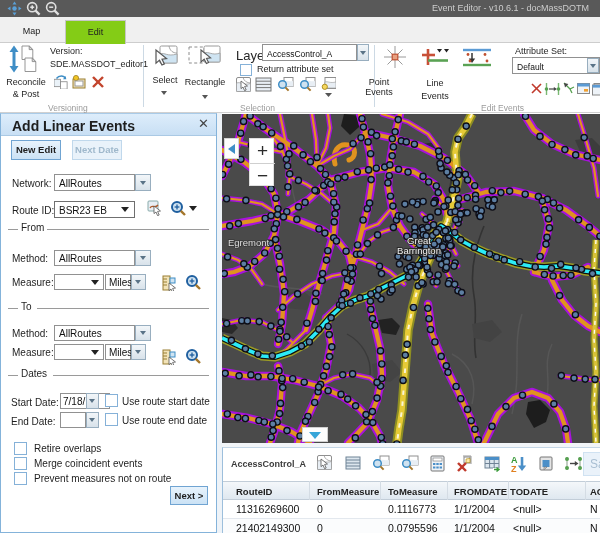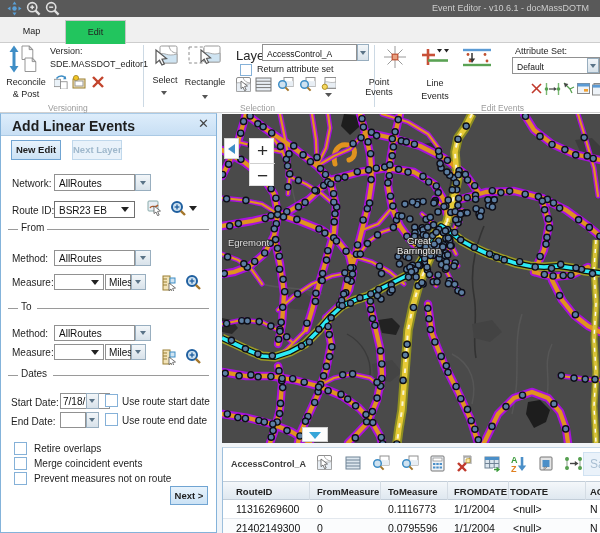--- a/index.html
+++ b/index.html
@@ -3,21 +3,21 @@
 *{margin:0;padding:0;box-sizing:border-box;}
 html,body{width:600px;height:533px;overflow:hidden;font-family:"Liberation Sans",sans-serif;background:#fff;}
 .abs{position:absolute;}
 #stage{position:relative;width:600px;height:533px;overflow:hidden;}
 
 #titlebar{left:0;top:0;width:600px;height:17px;background:#595959;}
 #title{position:absolute;left:432px;top:3px;color:#cdcdcd;font-size:9px;white-space:nowrap;}
 
 #tabbar{left:0;top:17px;width:600px;height:26px;background:#f0f0f0;border-bottom:1px solid #cdcdcd;}
 .tab{position:absolute;top:3px;height:23px;width:61px;text-align:center;font-size:9px;color:#222;line-height:22px;}
-.tab.active{background:#22c55e;border:1px solid #c6c6c6;border-bottom:none;height:24px;z-index:2;}
+.tab.active{background:#84cc16;border:1px solid #c6c6c6;border-bottom:none;height:24px;z-index:2;}
 
 #ribbon{left:0;top:43px;width:600px;height:70px;background:#fff;border-bottom:1px solid #d0d0d0;}
 .gsep{position:absolute;top:2px;height:62px;width:1px;background:#ccd9e4;}
 .glabel{position:absolute;top:60px;font-size:8.5px;color:#9b9b9b;}
 .rlabel{position:absolute;font-size:9px;color:#262626;text-align:center;}
 .rsmall{position:absolute;font-size:9px;color:#262626;}
 .darr{position:absolute;width:0;height:0;border-left:3.5px solid transparent;border-right:3.5px solid transparent;border-top:4px solid #555;}
 
 #lpanel{left:0;top:113px;width:217px;height:420px;background:#fff;border:1px solid #84b3da;border-top:1px solid #a9cbe8;}
 #lphead{position:absolute;left:0;top:0;width:215px;height:22px;background:linear-gradient(#ddedfb,#c8dff4);border-bottom:1px solid #aac9e4;}
@@ -245,21 +245,21 @@
         </g>
       </svg>
     </div>
     <div class="abs" id="vsplit"></div>
     <div class="abs" id="lpanel">
       <div id="lphead">
         <span class="t">Add Linear Events</span>
         <span class="x">✕</span>
       </div>
       <div class="btn" style="left:10px;top:26px;width:50px;height:20px;line-height:18px;">New Edit</div>
-      <div class="btn dis" style="left:71px;top:26px;width:50px;height:20px;line-height:18px;">Next Layer</div>
+      <div class="btn dis" style="left:71px;top:26px;width:50px;height:20px;line-height:18px;">Next Date</div>
       <div class="plabel" style="left:11px;top:64px;">Network:</div>
       <div class="combo" style="left:53px;top:60px;width:81px;height:17px;">
         <div class="txt">AllRoutes</div>
       </div>
       <div class="dbtn" style="left:134px;top:60px;width:16px;height:17px;"></div>
       <div class="plabel" style="left:11px;top:91px;">Route ID:</div>
       <div class="combo" style="left:53px;top:87px;width:81px;height:17px;border-color:#6f6f6f;">
         <div class="txt">BSR23 EB</div>
       </div>
       <div class="barr" style="left:120px;top:93px;"></div>

